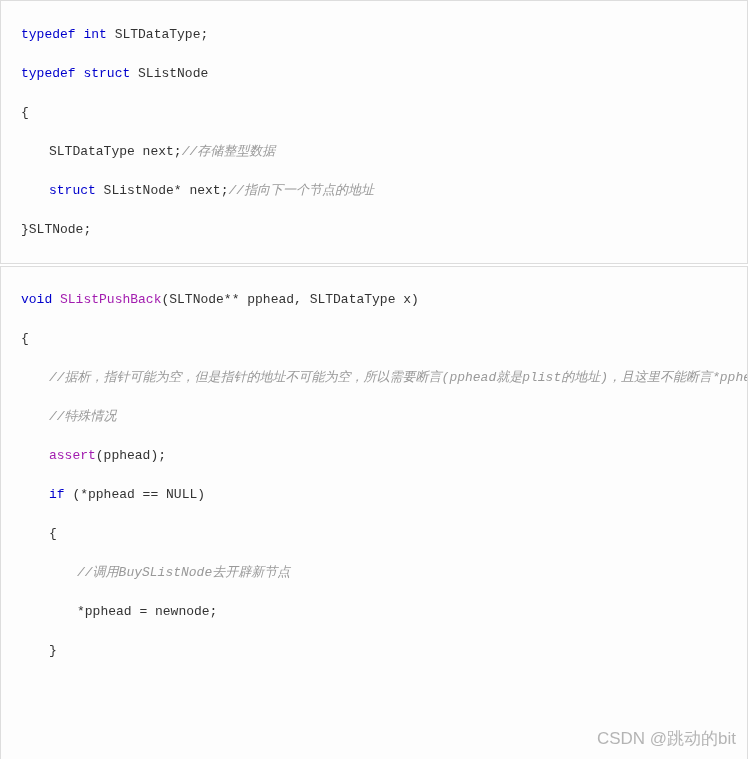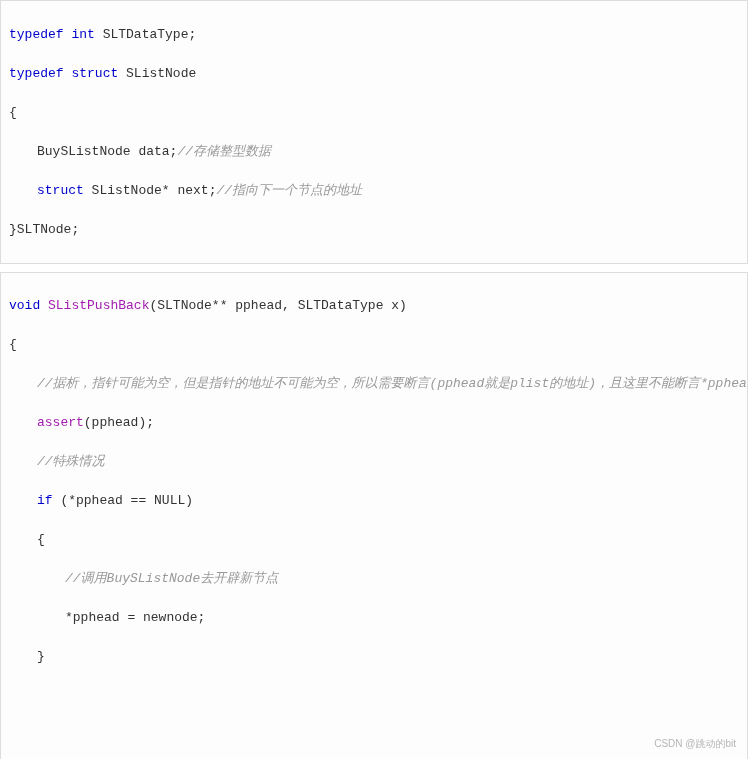--- a/index.html
+++ b/index.html
@@ -8,59 +8,59 @@
     background: #fff;
     font-family: Consolas, "Courier New", monospace;
     font-size: 13px;
     line-height: 1.5;
     color: #333;
     width: 748px;
   }
   .code-block {
     border: 1px solid #ddd;
     background: #fdfdfd;
-    padding: 4px 8px;
-    margin-bottom: 8px;
+    padding: 4px 20px;
+    margin-bottom: 2px;
     white-space: pre;
     overflow: hidden;
   }
   .line { display: block; min-height: 1.5em; }
   .kw { color: #0000cc; }
   .fn { color: #a21caf; }
   .com { color: #999999; font-style: italic; text-align: right; }
   .indent1 { padding-left: 28px; }
   .indent2 { padding-left: 56px; }
   .watermark {
     position: fixed;
     bottom: 8px;
     right: 12px;
     color: rgba(120,120,120,0.55);
     font-family: sans-serif;
-    font-size: 10px;
+    font-size: 17px;
     pointer-events: none;
   }
 </style>
 </head>
 <body>
 
 <div class="code-block">
 <span class="line"><span class="kw">typedef</span> <span class="kw">int</span><span> SLTDataType;</span></span>
 <span class="line"><span class="kw">typedef</span> <span class="kw">struct</span><span> SListNode</span></span>
 <span class="line">{</span>
-<span class="line indent1"><span>BuySListNode data;</span><span class="com">//存储整型数据</span></span>
+<span class="line indent1"><span>SLTDataType next;</span><span class="com">//存储整型数据</span></span>
 <span class="line indent1"><span class="kw">struct</span><span> SListNode* next;</span><span class="com">//指向下一个节点的地址</span></span>
 <span class="line">}SLTNode;</span>
 </div>
 
 <div class="code-block">
 <span class="line"><span class="kw">void</span><span class="fn"> SListPushBack</span><span>(SLTNode** pphead, SLTDataType x)</span></span>
 <span class="line">{</span>
 <span class="line indent1"><span class="com">//据析，指针可能为空，但是指针的地址不可能为空，所以需要断言(pphead就是plist的地址)，且这里不能断言*pphead,因为这里空</span></span>
+<span class="line indent1"><span class="com">//特殊情况</span></span>
 <span class="line indent1"><span class="fn">assert</span><span>(pphead);</span></span>
-<span class="line indent1"><span class="com">//特殊情况</span></span>
 <span class="line indent1"><span class="kw">if</span><span> (*pphead == NULL)</span></span>
 <span class="line indent1">{</span>
 <span class="line indent2"><span class="com">//调用BuySListNode去开辟新节点</span></span>
 <span class="line indent2">*pphead = newnode;</span>
 <span class="line indent1">}</span>
 <span class="line indent2"></span>
 
 
 
 

